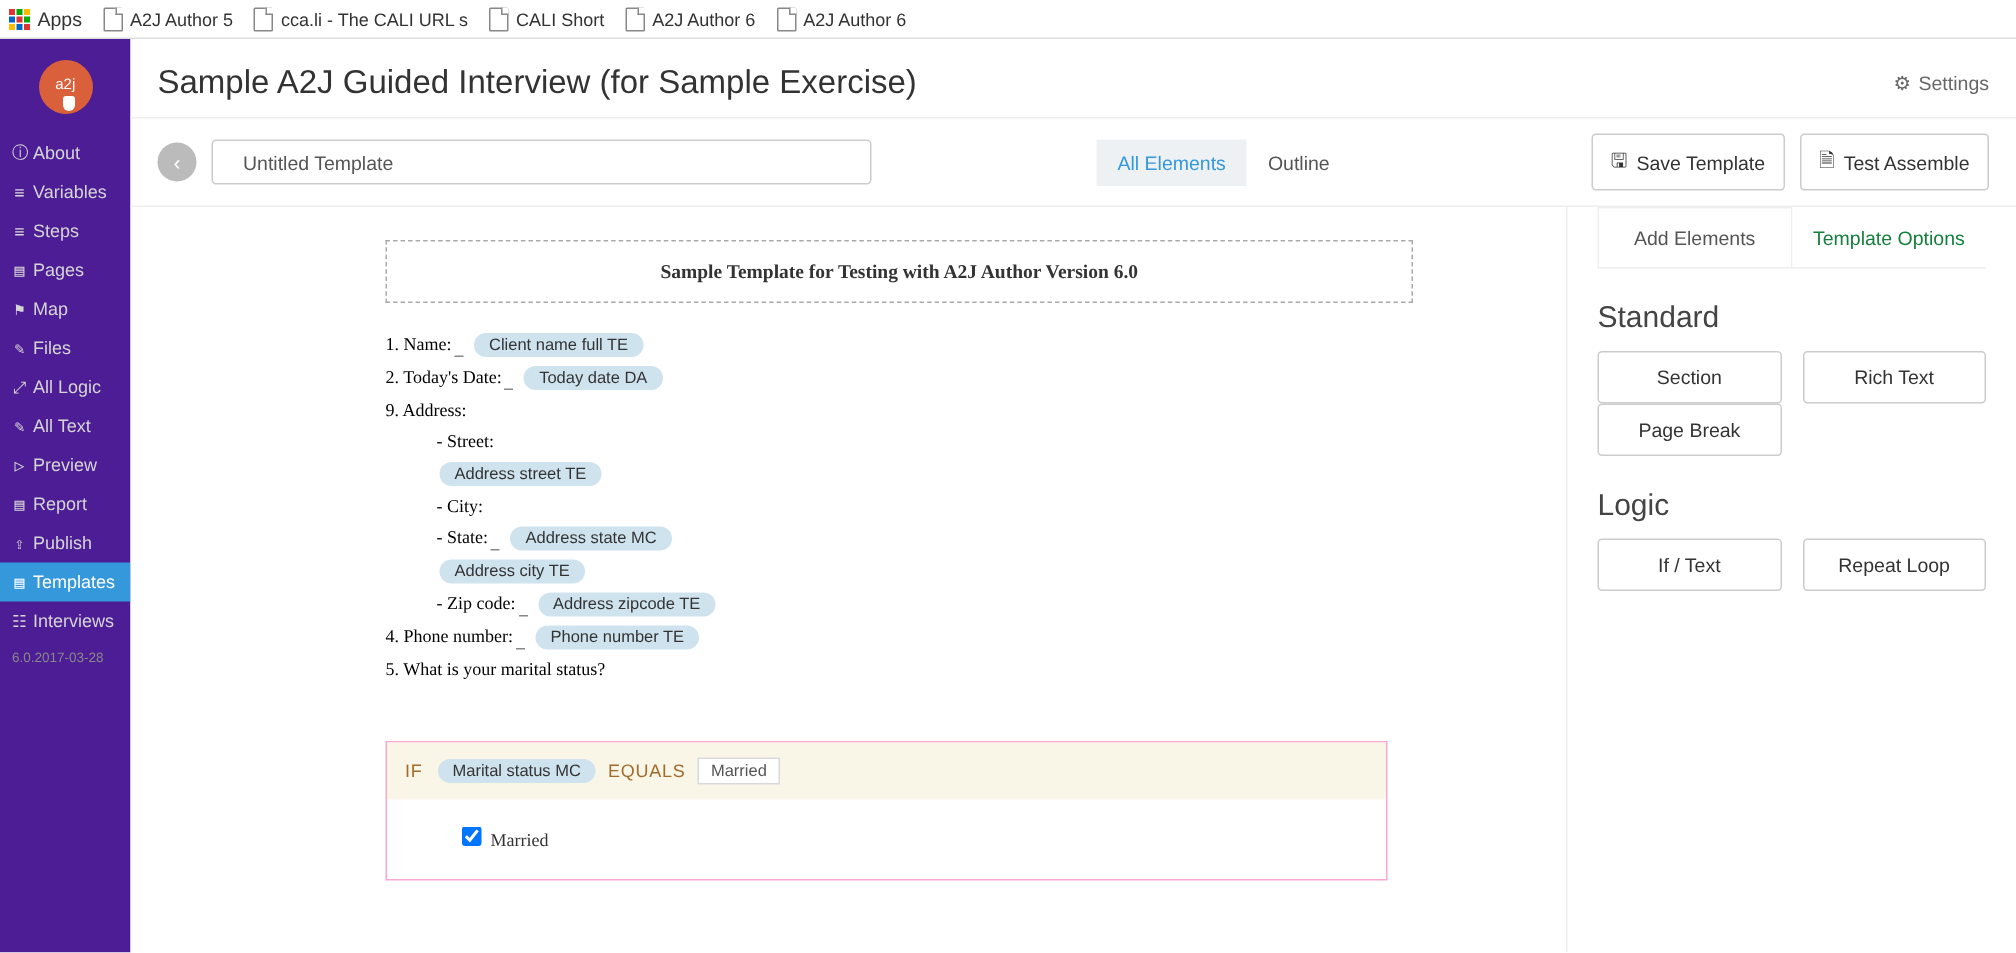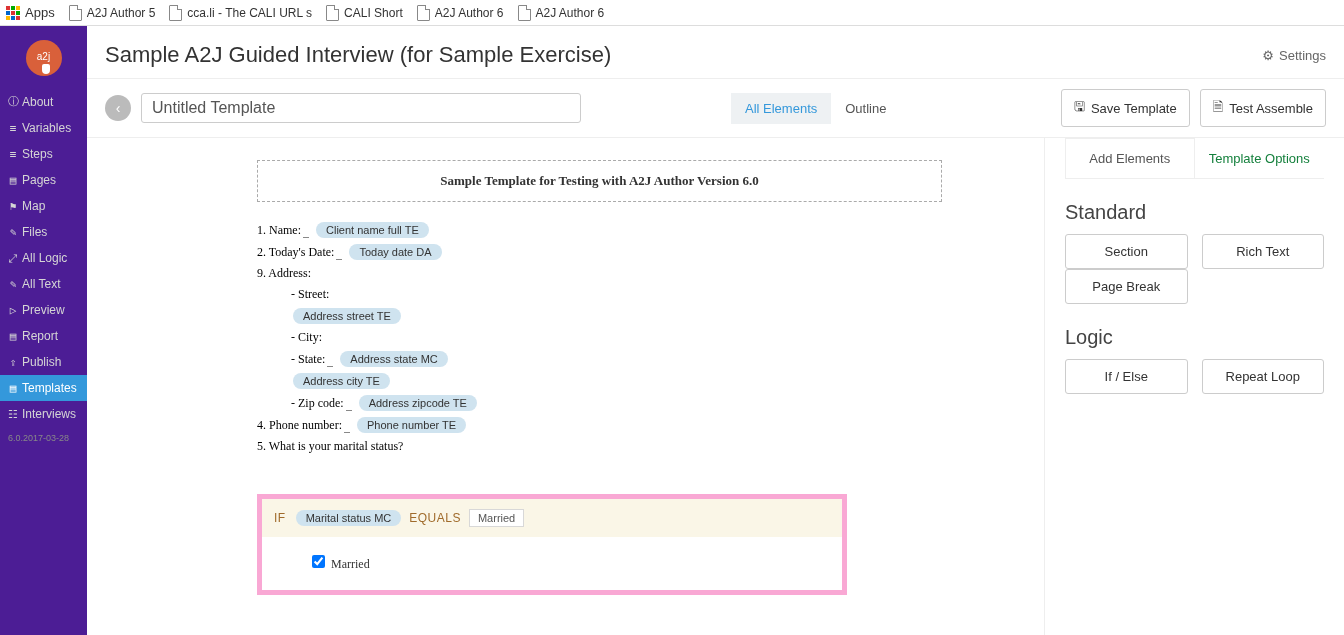--- a/index.html
+++ b/index.html
@@ -25,36 +25,36 @@
 .nav-icon{ width:10px; display:inline-block; text-align:center; font-family: monospace; font-size:11px;}
 .version{ font-size:9px; color:#888; padding:6px 8px; }
 
 .main { flex:1; display:flex; flex-direction:column; background:#fff; position:relative; }
 .header { display:flex; align-items:center; justify-content:space-between; padding:16px 18px 10px 18px; border-bottom:1px solid #eee; }
 .page-title { font-size:22px; font-weight:300; color:#333; }
 .settings { color:#666; font-size:13px; display:flex; align-items:center; gap:5px; cursor:pointer; }
 
 .toolbar { display:flex; align-items:center; padding:10px 18px; border-bottom:1px solid #eee; gap:10px; }
 .back-btn{ width:26px; height:26px; border-radius:50%; background:#bbb; color:#fff; display:flex; align-items:center; justify-content:center; cursor:pointer; font-size:14px;}
-.title-input{ width:440px; height:30px; border:1px solid #ccc; border-radius:3px; padding:0 10px; font-size:16px; color:#555; }
+.title-input{ width:440px; height:30px; border:1px solid #ccc; border-radius:3px; padding:0 20px; font-size:13px; color:#555; }
 .tabs{ margin-left:140px; display:flex; }
 .tab{ padding:8px 14px; font-size:13px; color:#555; cursor:pointer; }
 .tab.active{ background:#eef1f3; color:#3498db; }
 .toolbar .spacer{ flex:1; }
 .btn{ border:1px solid #ccc; background:#fff; border-radius:3px; padding:7px 12px; font-size:13px; color:#333; cursor:pointer; display:flex; align-items:center; gap:6px;}
 
 .workspace{ flex:1; display:flex; overflow:hidden; }
 .canvas{ flex:1; padding:22px 28px 0 170px; overflow-y:auto; }
 .template-title-box{ border:1px dashed #aaa; padding:12px 20px; text-align:center; font-family:"Times New Roman",serif; font-weight:bold; font-size:13px; margin-bottom:20px; width:685px;}
 .form{ font-family:"Times New Roman",serif; font-size:12px; color:#000; width:590px;}
 .form-line{ margin:6px 0; }
 .sub{ margin-left:34px; }
 .blank{ border-bottom:1px solid #888; display:inline-block; width:6px; vertical-align:bottom; margin:0 2px;}
 .var-chip{ display:inline-block; background:#cfe3ef; border-radius:10px; padding:2px 10px; font-family:Arial,sans-serif; font-size:11px; color:#333; margin-left:2px; }
-.if-block{ width:590px; border:5px solid #f9a8d4; margin-top:40px;}
+.if-block{ width:668px; border:1px solid #f9a8d4; margin-top:40px;}
 .if-header{ background:#faf6e7; padding:10px 12px; display:flex; align-items:center; gap:8px; font-size:12px; }
 .if-header .kw{ color:#a06b2b; font-weight:normal; letter-spacing:0.5px;}
 .val-box{ border:1px solid #d8d8d8; background:#fff; padding:2px 8px; font-size:11px; color:#555;}
 .if-body{ padding:18px 50px; font-family:"Times New Roman",serif; font-size:12px;}
 .if-body input[type=checkbox]{ margin-right:6px; }
 
 .right-panel{ width:300px; border-left:1px solid #eee; padding:0 20px 20px 20px; }
 .panel-tabs{ display:flex; border-bottom:1px solid #eee;}
 .panel-tab{ flex:1; text-align:center; padding:12px 6px; font-size:13px; color:#555; cursor:pointer; border:1px solid #eee; border-bottom:none; background:#fff;}
 .panel-tab.active{ }
@@ -233,19 +233,19 @@
         <div class="section-title">Standard</div>
         <div class="button-row">
           <div class="panel-btn">Section</div>
           <div class="panel-btn">Rich Text</div>
         </div>
         <div class="button-row">
           <div class="panel-btn" style="flex:0 0 calc(50% - 7px)">Page Break</div>
         </div>
         <div class="section-title">Logic</div>
         <div class="button-row">
-          <div class="panel-btn">If / Else</div>
+          <div class="panel-btn">If / Text</div>
           <div class="panel-btn">Repeat Loop</div>
         </div>
       </div>
     </div>
   </div>
 </div>
 
 </body></html>

